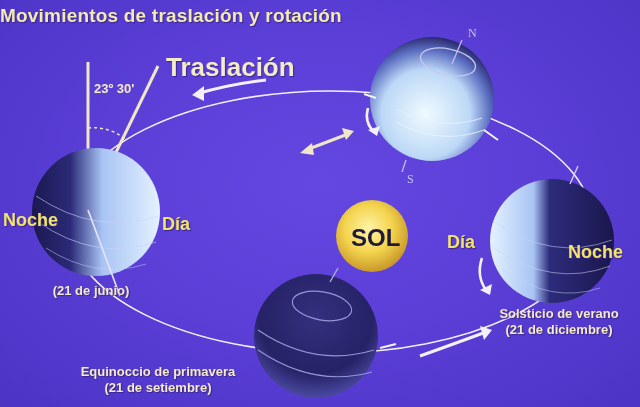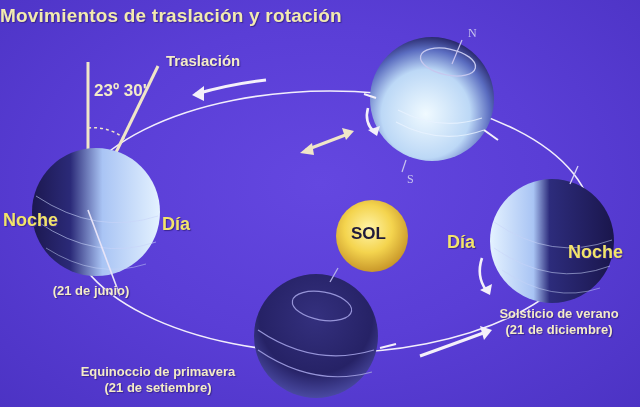--- a/index.html
+++ b/index.html
@@ -3,25 +3,25 @@
 <meta charset="utf-8">
 <style>
   html,body{margin:0;padding:0;}
   body{width:640px;height:407px;overflow:hidden;background:#5a3fd8;font-family:"Liberation Sans",sans-serif;}
   .stage{position:relative;width:640px;height:407px;background:radial-gradient(ellipse at 50% 45%,#6447e0 0%,#5a3ed6 50%,#4c33c4 100%);overflow:hidden;}
   svg.art{position:absolute;left:0;top:0;}
   .lbl{position:absolute;font-weight:bold;white-space:nowrap;}
   .title{left:0;width:640px;top:5px;text-align:left;font-size:19px;color:#f2eab0;letter-spacing:0.2px;text-shadow:1px 1px 1px #3a2690;}
   .yellow{color:#f2e46a;text-shadow:1px 1px 1px #3a2690;}
   .cream{color:#f4ecc8;text-shadow:1px 1px 1px #3a2690;}
-  .big{font-size:15px;}
+  .big{font-size:26px;}
   .mid{font-size:18px;}
   .small{font-size:13px;line-height:16px;text-align:center;}
-  .angle{font-size:17px;color:#f4ecc8;}
-  .sol{font-size:17px;color:#1f1a3a;}
+  .angle{font-size:13px;color:#f4ecc8;}
+  .sol{font-size:24px;color:#1f1a3a;}
   .pole{font-family:"Liberation Serif",serif;font-size:12px;color:#c8c4ee;font-weight:normal;}
 </style>
 </head>
 <body>
 
 <div class="stage">
   <svg class="art" width="640" height="407" viewBox="0 0 640 407">
     <defs>
       <radialGradient id="sunGrad" cx="45%" cy="40%" r="60%">
         <stop offset="0%" stop-color="#fff4a8"></stop>

